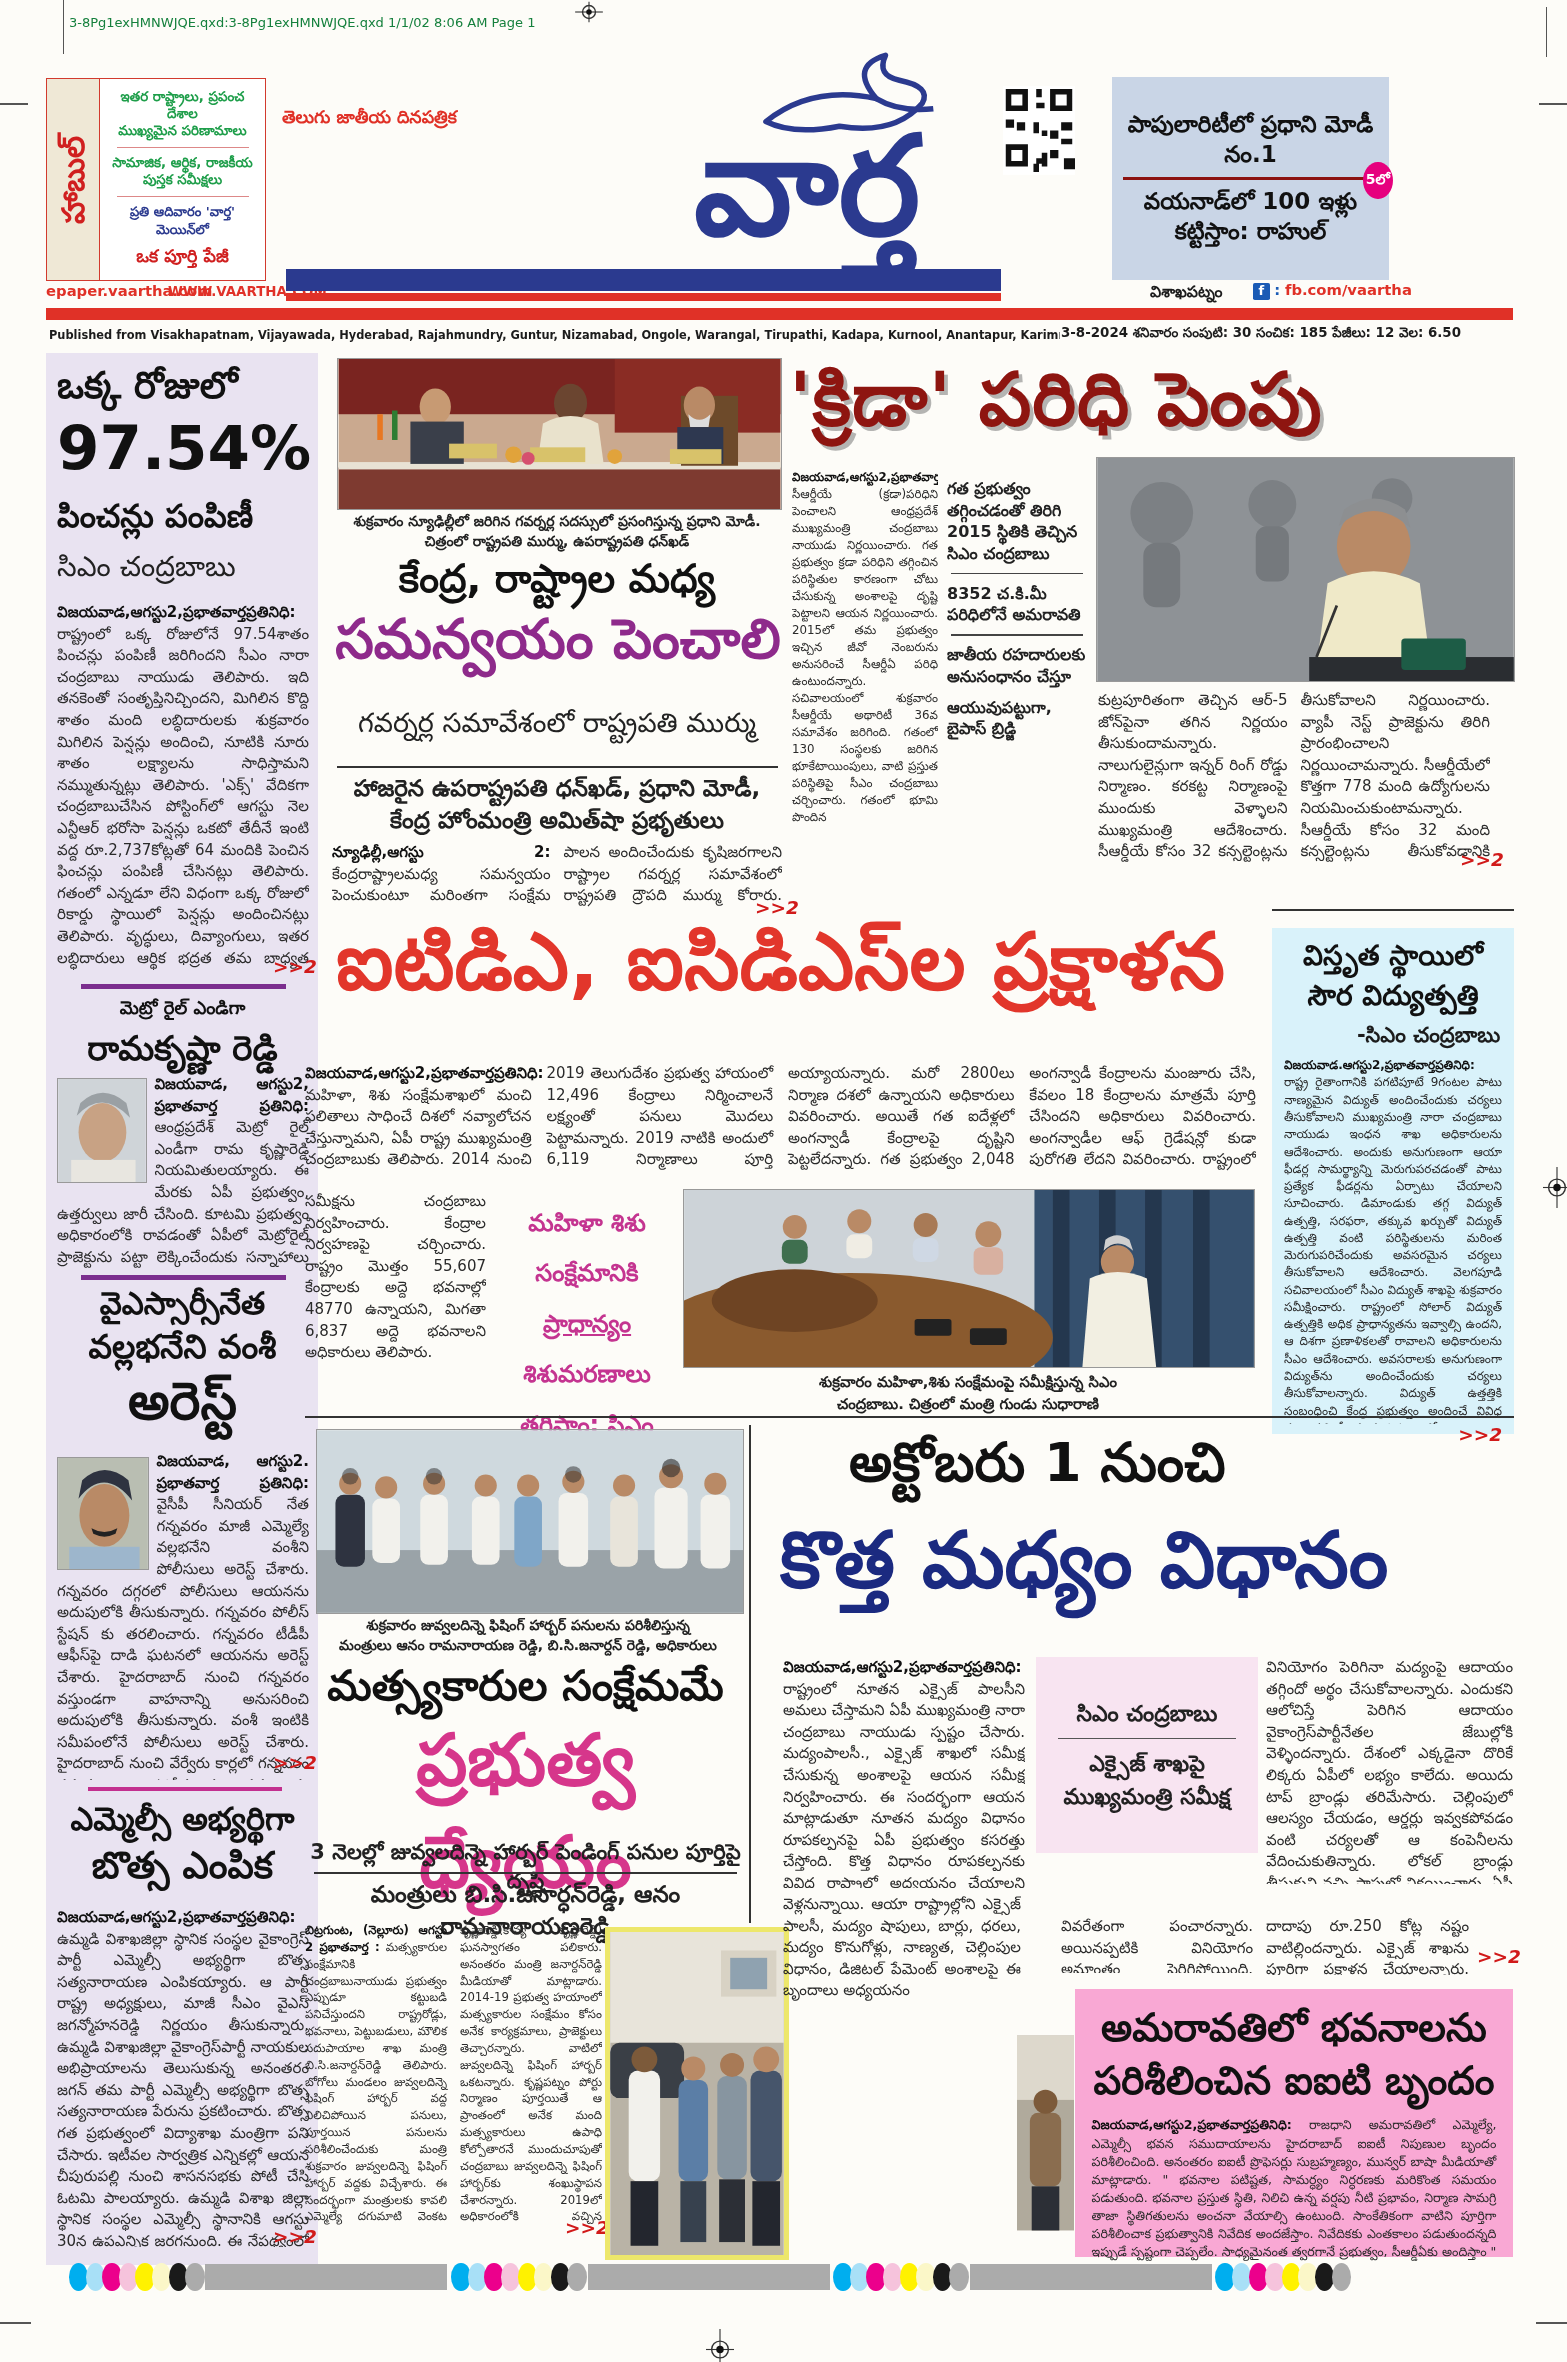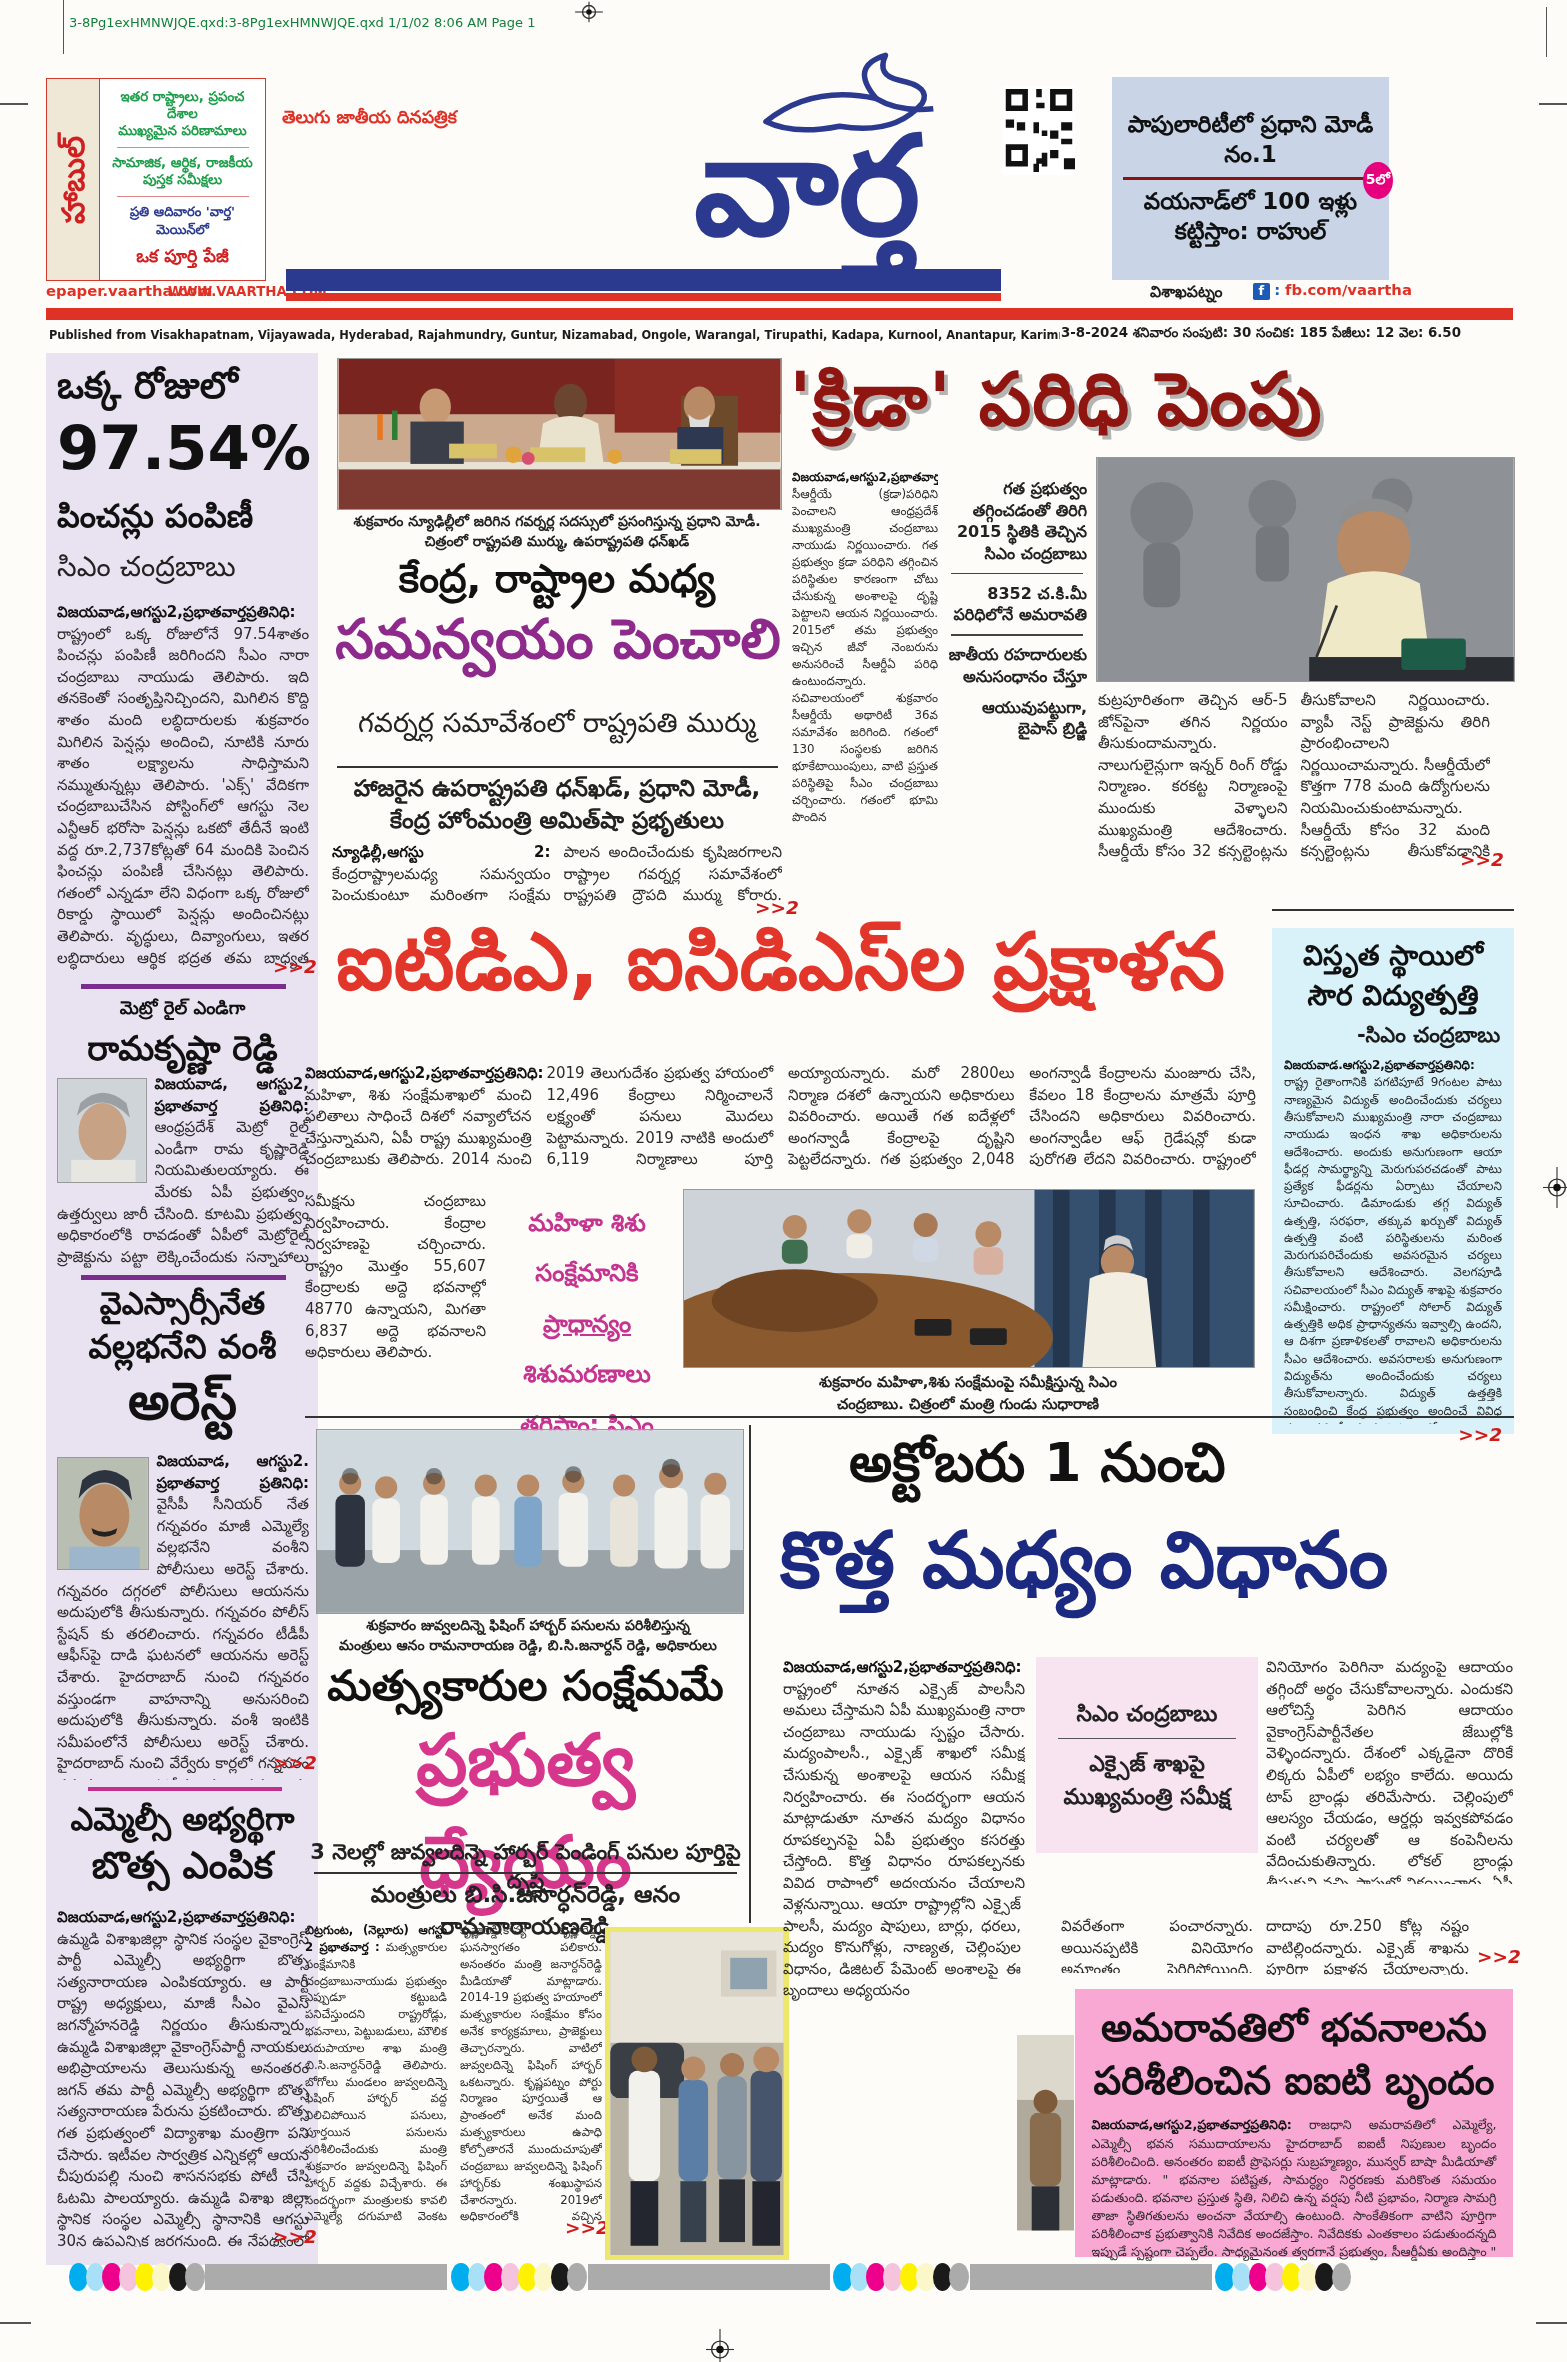--- a/index.html
+++ b/index.html
@@ -36,21 +36,21 @@
   .rail{left:46px;top:353px;width:272px;height:1912px;background:#e9e3f1;}
   .ph-frame{border:0.9px solid #999;}
   
   .h-black{color:#111;font-weight:bold;}
   .h-purple{color:#8e2a8b;font-weight:bold;}
   .h-maroon{color:#8e1510;font-weight:bold;text-shadow:3.7px 3.7px 0 rgba(120,120,120,.55),-0.9px -0.9px 0 #fff;}
   .h-itda{color:#e2362b;font-weight:bold;}
   .h-pink{color:#d6368b;font-weight:bold;}
   .h-navy{color:#1b2a80;font-weight:bold;}
   .cap{font-size:14px;font-weight:bold;color:#222;}
-  .bullet{font-size:16px;font-weight:bold;color:#222;text-align:right;line-height:1.35;}
+  .bullet{font-size:16px;font-weight:bold;color:#222;text-align:left;line-height:1.35;}
   .bullet-rule{height:1.8px;background:#444;margin:8.3px 3.7px;}
   .side-head{color:#c43490;font-weight:bold;font-size:24px;text-align:center;line-height:2.1;}
   .pink-box{background:#f8e4f1;display:flex;flex-direction:column;justify-content:center;padding:9.2px;box-sizing:border-box;}
   .pink-box .l{font-size:22px;font-weight:bold;text-align:center;color:#222;line-height:1.5;}
   .pb-rule{height:1.8px;background:#555;margin:7.4px 13px;}
   .yellow-box{background:#f9a8d4;padding:13px 16.6px;box-sizing:border-box;}
   .solar{background:#d9f2fa;padding:11px 12px;box-sizing:border-box;}
   .colbar{display:flex;align-items:center;}
   .dot{width:19.4px;height:28px;border-radius:50%;margin-right:-2.8px;flex:none;}
   .graybar{height:26px;background:#ababab;flex:none;}

